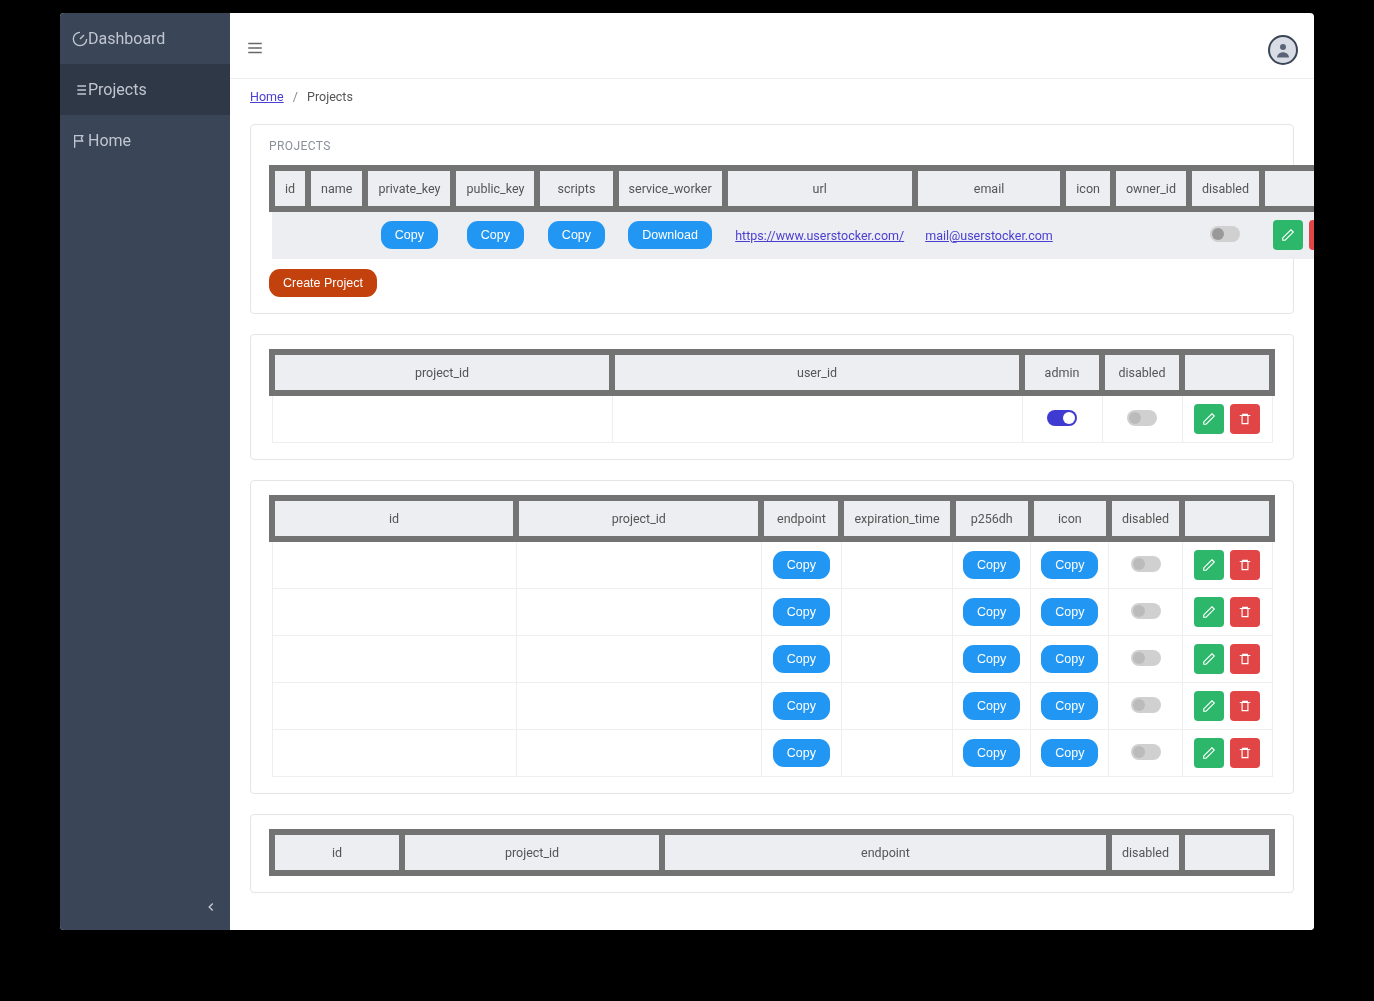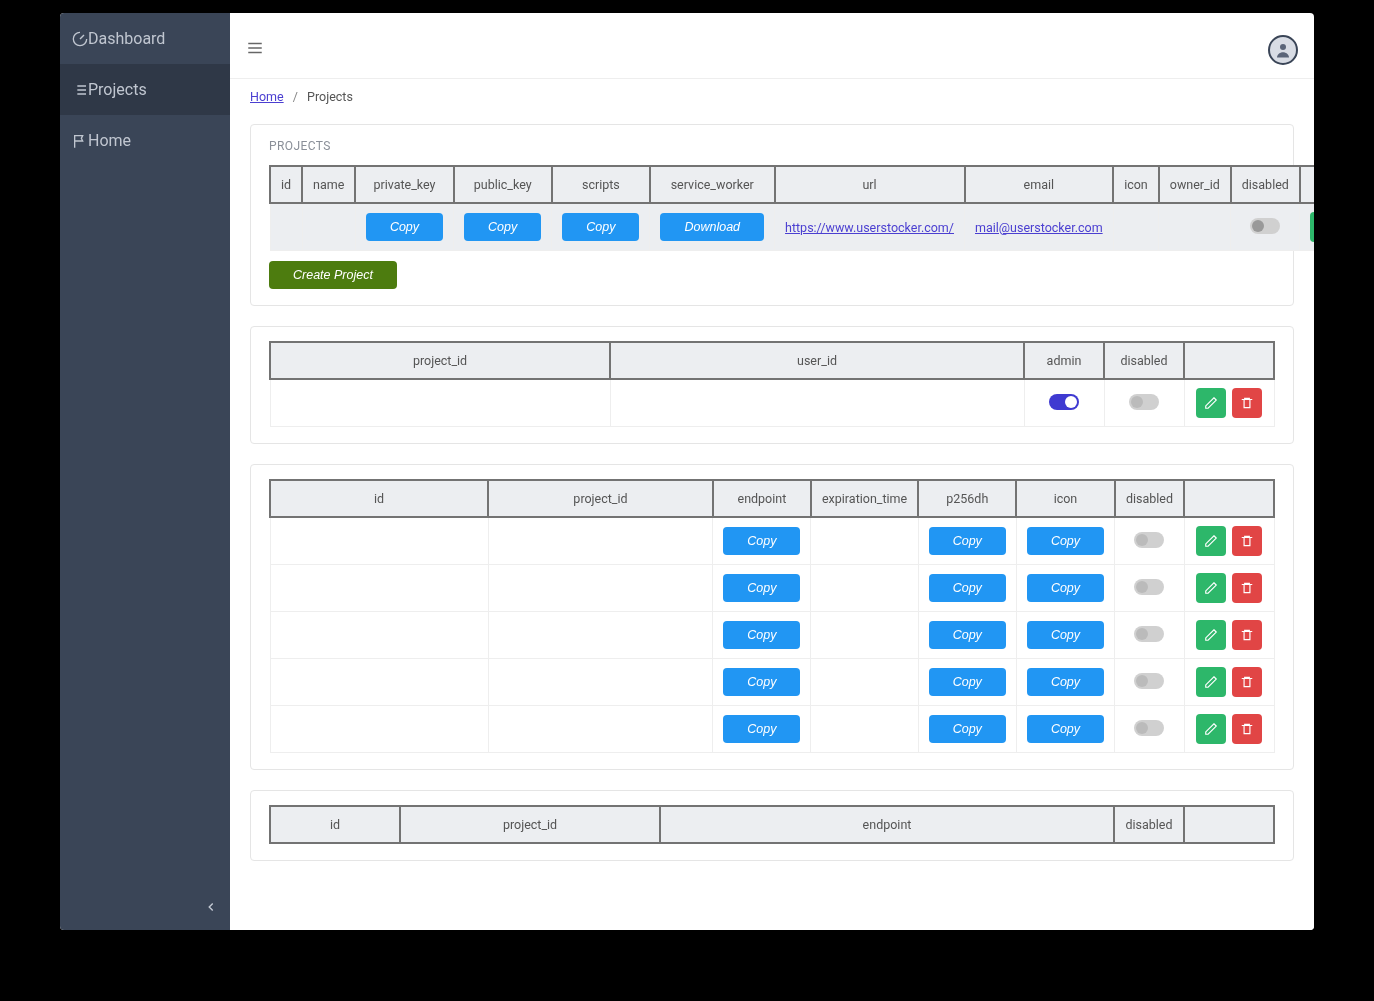--- a/index.html
+++ b/index.html
@@ -21,27 +21,27 @@
 
 .breadcrumb-bar { padding: 10px 20px; font-size: 12.5px; color: #555; }
 .breadcrumb-bar a { color: #4b3fd1; text-decoration: underline; }
 .breadcrumb-sep { margin: 0 6px; color: #888; }
 
 .content { padding: 10px 20px 30px; display: flex; flex-direction: column; gap: 20px; }
 .card { background: #fff; border: 1px solid #e5e5e5; border-radius: 4px; padding: 14px 18px 16px; }
 .card-title { font-size: 12px; color: #8a8f98; font-weight: 400; letter-spacing: 0.4px; margin-bottom: 12px; }
 
 table { width: 100%; border-collapse: collapse; font-size: 12.5px; }
-thead th { background: #eceef1; padding: 10px 10px; font-weight: 400; color: #555; border: 2px solid #737373; }
+thead th { background: #eceef1; padding: 10px 10px; font-weight: 400; color: #555; border: 6px solid #737373; }
 tbody td { padding: 8px 10px; border: 1px solid #eee; text-align: center; vertical-align: middle; }
 tbody tr.highlight { background: #eceef1; }
 
-.btn { display: inline-block; border: none; border-radius: 4px; padding: 7px 24px; font-size: 12.5px; cursor: pointer; color: #fff; font-style: italic; }
+.btn { display: inline-block; border: none; border-radius: 11px; padding: 7px 14px; font-size: 12.5px; cursor: pointer; color: #fff; }
 .btn-blue { background: #2196f3; }
-.btn-primary { background: #4d7c0f; }
+.btn-primary { background: #c2410c; }
 .btn-icon { width: 30px; height: 30px; border: none; border-radius: 4px; display: inline-flex; align-items: center; justify-content: center; cursor: pointer; }
 .btn-green { background: #2db76a; }
 .btn-red { background: #e14545; }
 .action-btns { display: flex; gap: 6px; justify-content: center; }
 
 .toggle { display: inline-block; width: 30px; height: 16px; background: #d0d0d0; border-radius: 10px; position: relative; cursor: pointer; }
 .toggle::after { content: ""; position: absolute; width: 12px; height: 12px; background: #fff; border-radius: 50%; top: 2px; left: 2px; transition: left .15s; }
 .toggle.off::after { background: #999; }
 .toggle.on { background: #3f3ad1; }
 .toggle.on::after { left: 16px; background: #fff; }

